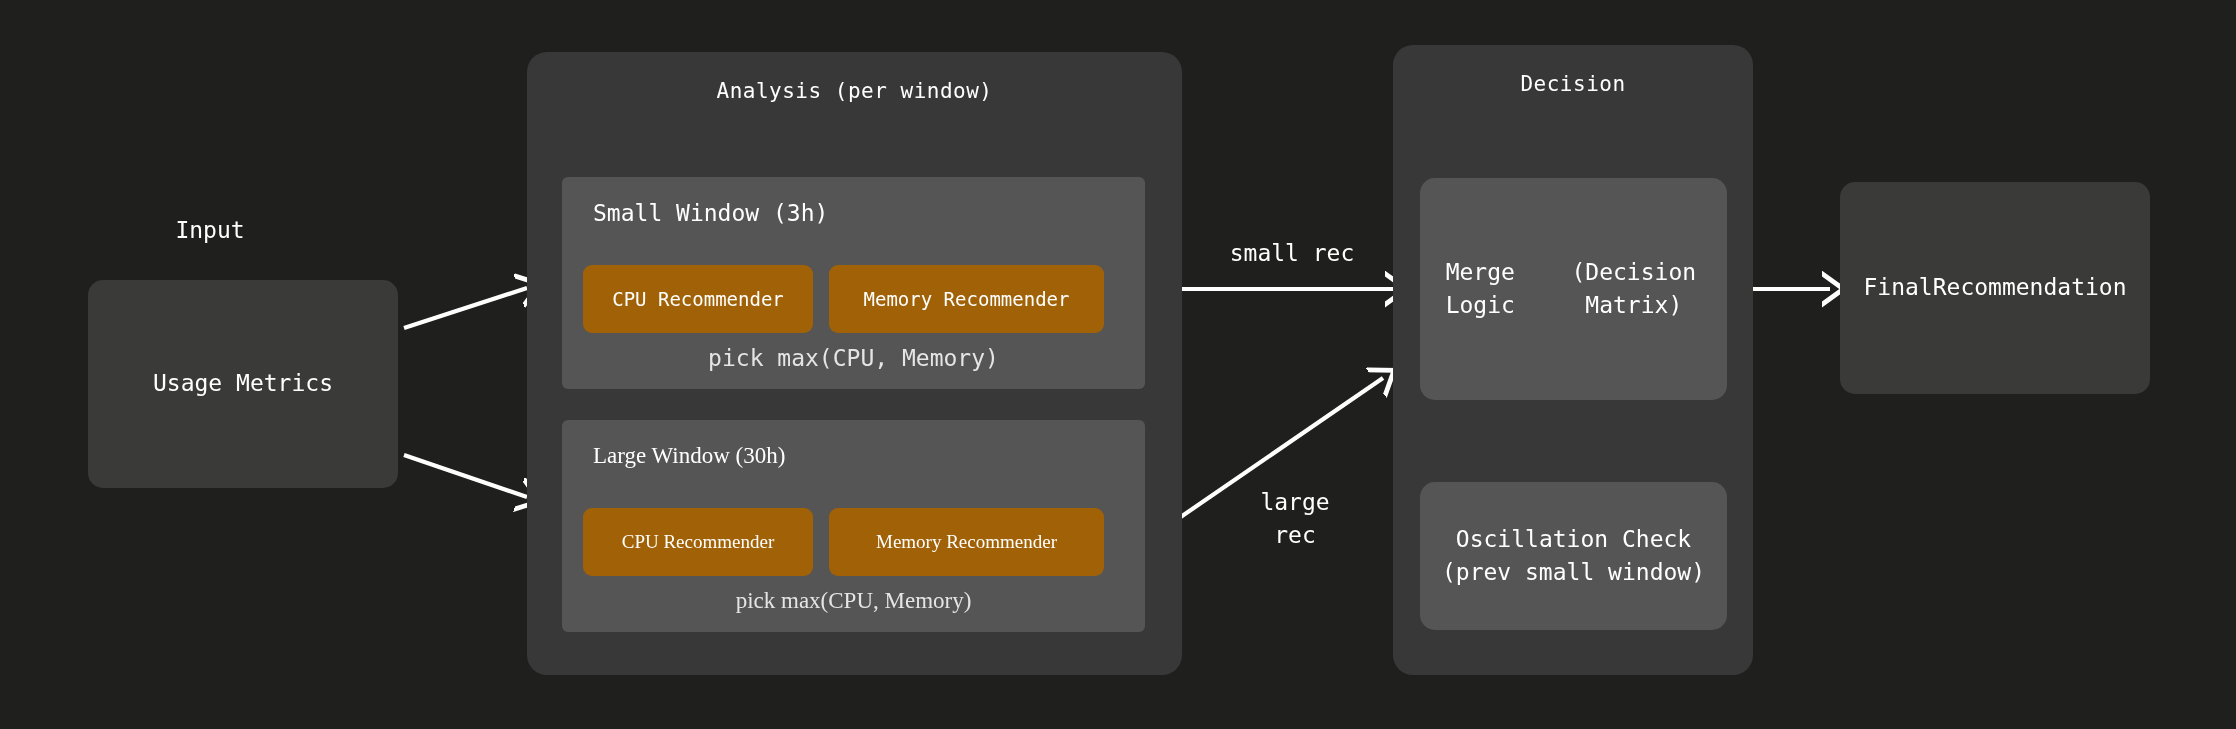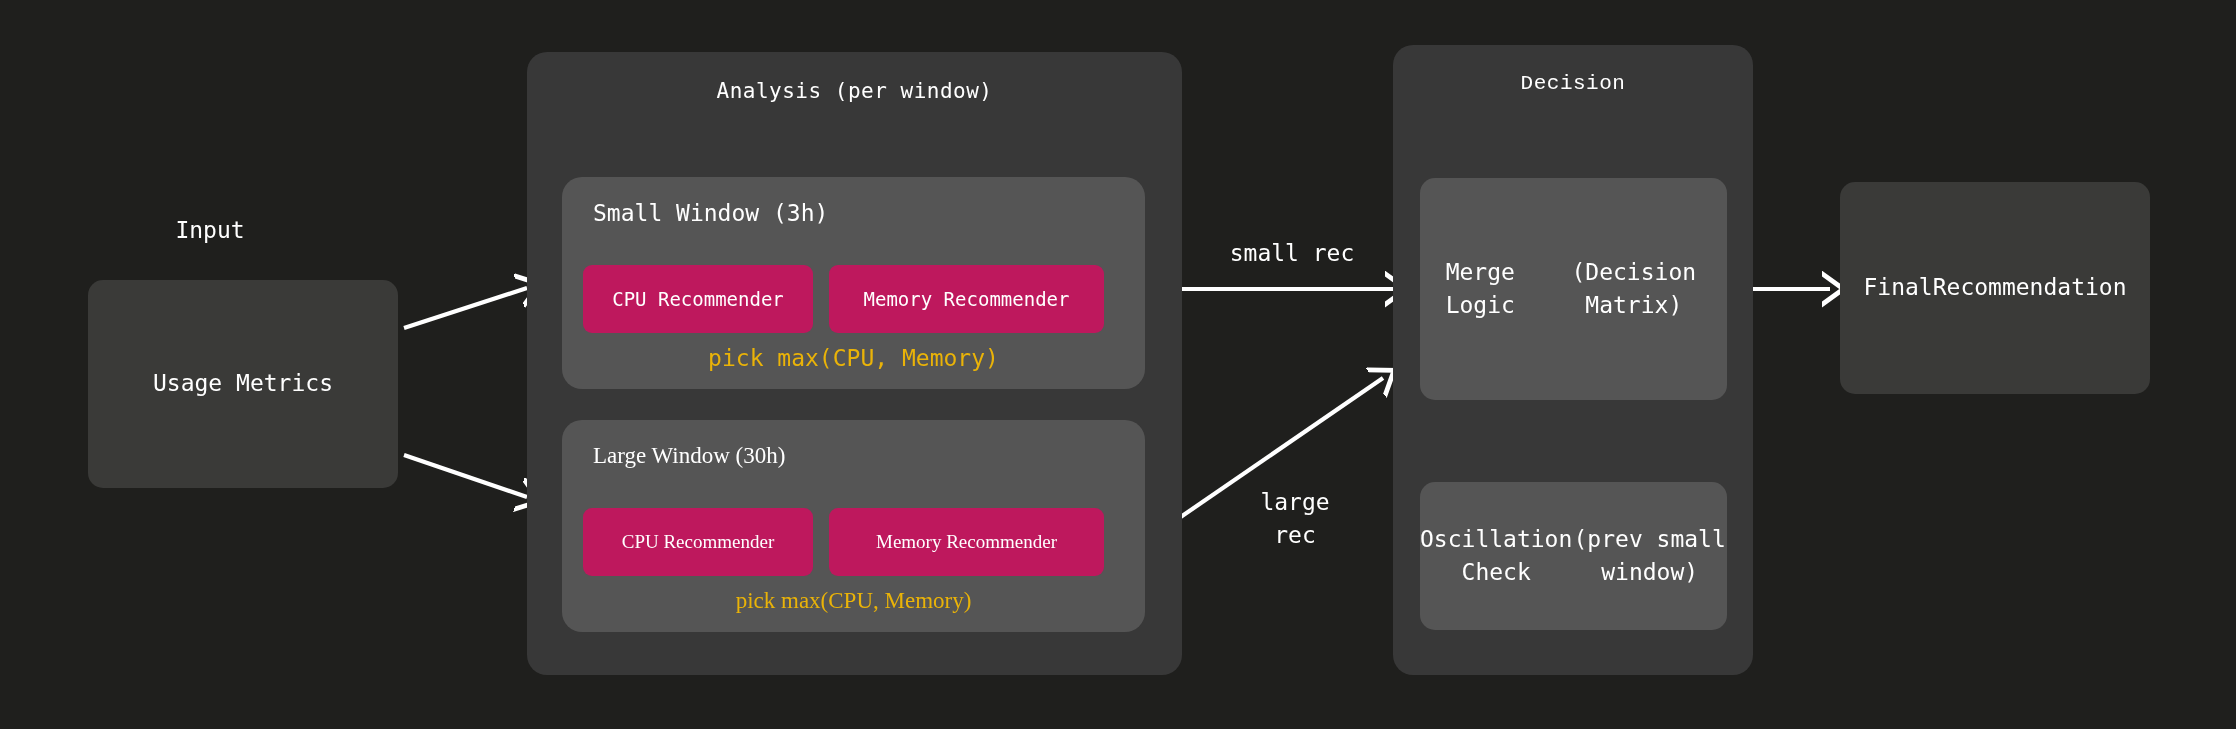--- a/index.html
+++ b/index.html
@@ -34,46 +34,46 @@
     left: 0; right: 0;
     text-align: center;
     font-size: 21px;
     letter-spacing: 0.5px;
     color: #ffffff;
     white-space: nowrap;
   }
 
   .window-box {
     background: #555555;
-    border-radius: 20px;
+    border-radius: 6px;
   }
   .window-title {
     position: absolute;
     font-size: 23px;
     color: #ffffff;
     white-space: nowrap;
   }
 
   .leaf-box {
-    background: #be185d;
+    background: #a16207;
     border-radius: 9px;
     display: flex;
     align-items: center;
     justify-content: center;
     font-size: 19px;
     color: #ffffff;
     white-space: nowrap;
   }
 
   .window-footer {
     position: absolute;
     left: 0; right: 0;
     text-align: center;
     font-size: 23px;
-    color: #eab308;
+    color: #e5e5e5;
     white-space: nowrap;
   }
 
   .plain-box {
     background: #3a3a38;
     border-radius: 15px;
     display: flex;
     align-items: center;
     justify-content: center;
     text-align: center;
@@ -189,29 +189,29 @@
   </div>
 
   <div class="abs free-label" style="left:1192px; top:240px; width:200px;">small rec</div>
 
   <div class="abs" style="left:1230px; top:486px; width:130px; text-align:center; font-size:23px; line-height:1.42;">
     <div>large</div>
     <div>rec</div>
   </div>
 
   <div class="abs group-box" style="left:1393px; top:45px; width:360px; height:630px;">
-    <div class="group-title" style="top:27px;font-family:Liberation Mono, monospace;">Decision</div>
+    <div class="group-title" style="top:27px;">Decision</div>
   </div>
 
   <div class="abs center-box" style="left:1420px; top:178px; width:307px; height:222px; flex-direction:row;">
     <div>Merge Logic</div>
     <div>(Decision Matrix)</div>
   </div>
 
-  <div class="abs center-box" style="left:1420px; top:482px; width:307px; height:148px; ">
+  <div class="abs center-box" style="left:1420px; top:482px; width:307px; height:148px; flex-direction:column;">
     <div>Oscillation Check</div>
     <div>(prev small window)</div>
   </div>
 
   <div class="abs plain-box" style="left:1840px; top:182px; width:310px; height:212px; flex-direction:row;">
     <div>Final</div>
     <div>Recommendation</div>
   </div>
 
 </div>

